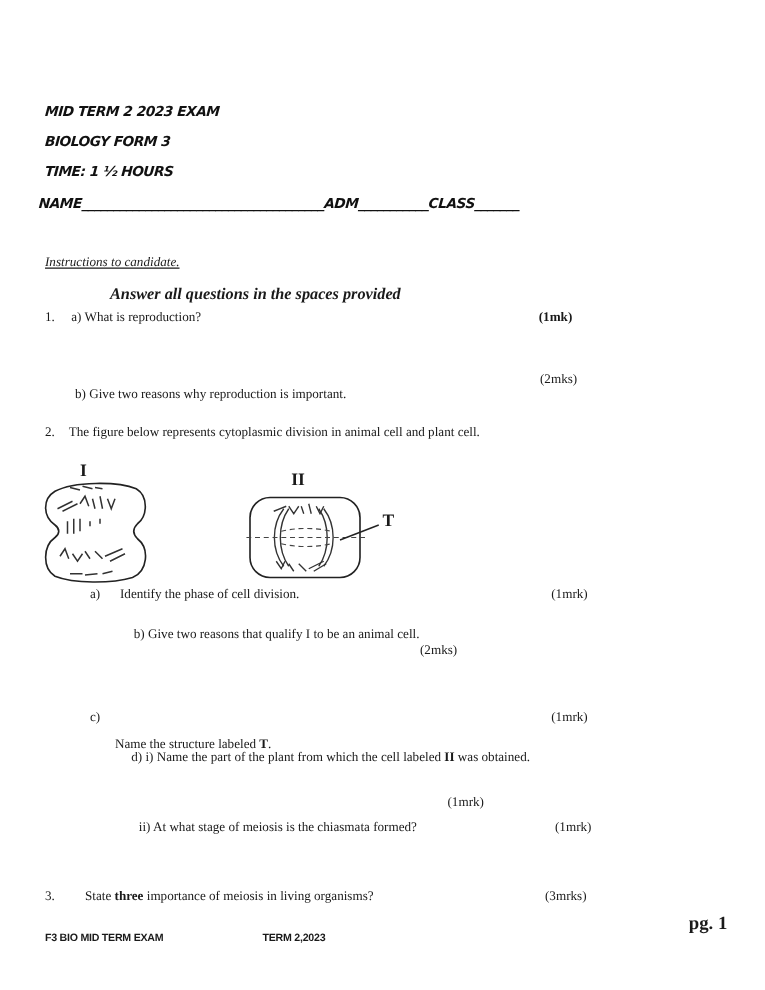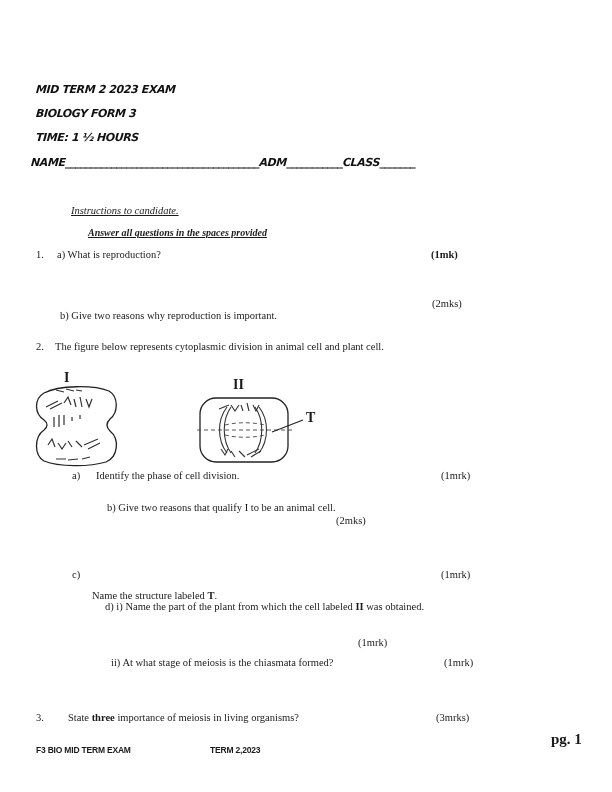--- a/index.html
+++ b/index.html
@@ -1,21 +1,21 @@
 <!DOCTYPE html>
 <html><head>
   <meta charset="utf-8">
   <style>
     html, body { margin: 0; padding: 0; background: #ffffff; }
     body { width: 612px; height: 792px; position: relative; overflow: hidden; color: #1a1a1a; font-family: "Liberation Serif", serif; }
     .abs { position: absolute; white-space: nowrap; }
     .hdr { font-family: "DejaVu Sans", sans-serif; font-weight: bold; font-style: italic; font-size: 11px; letter-spacing: -0.4px; color: #111; transform: skewX(-4deg); }
     .q { font-size: 10.5px; }
-    .instr { font-size: 10.5px; font-style: italic; text-decoration: underline; margin-left: 35px; }
-    .answer-all { font-size: 10px; font-style: italic; font-weight: bold; text-decoration: underline; }
+    .instr { font-size: 10.5px; font-style: italic; text-decoration: underline; }
+    .answer-all { font-size: 13px; font-style: italic; font-weight: bold; }
     .footer { font-family: "Liberation Sans", sans-serif; font-weight: bold; font-size: 8.5px; letter-spacing: -0.2px; }
     .pg { font-size: 15px; font-weight: bold; }
     .fig-label { font-family: "Liberation Serif", serif; font-weight: bold; font-size: 14px; }
     svg { position: absolute; }
   </style>
 </head>
 <body>
 
 <div class="abs hdr" style="left:36px; top:83px;">MID TERM 2 2023 EXAM</div>
 <div class="abs hdr" style="left:36px; top:107px;">BIOLOGY FORM 3</div>

